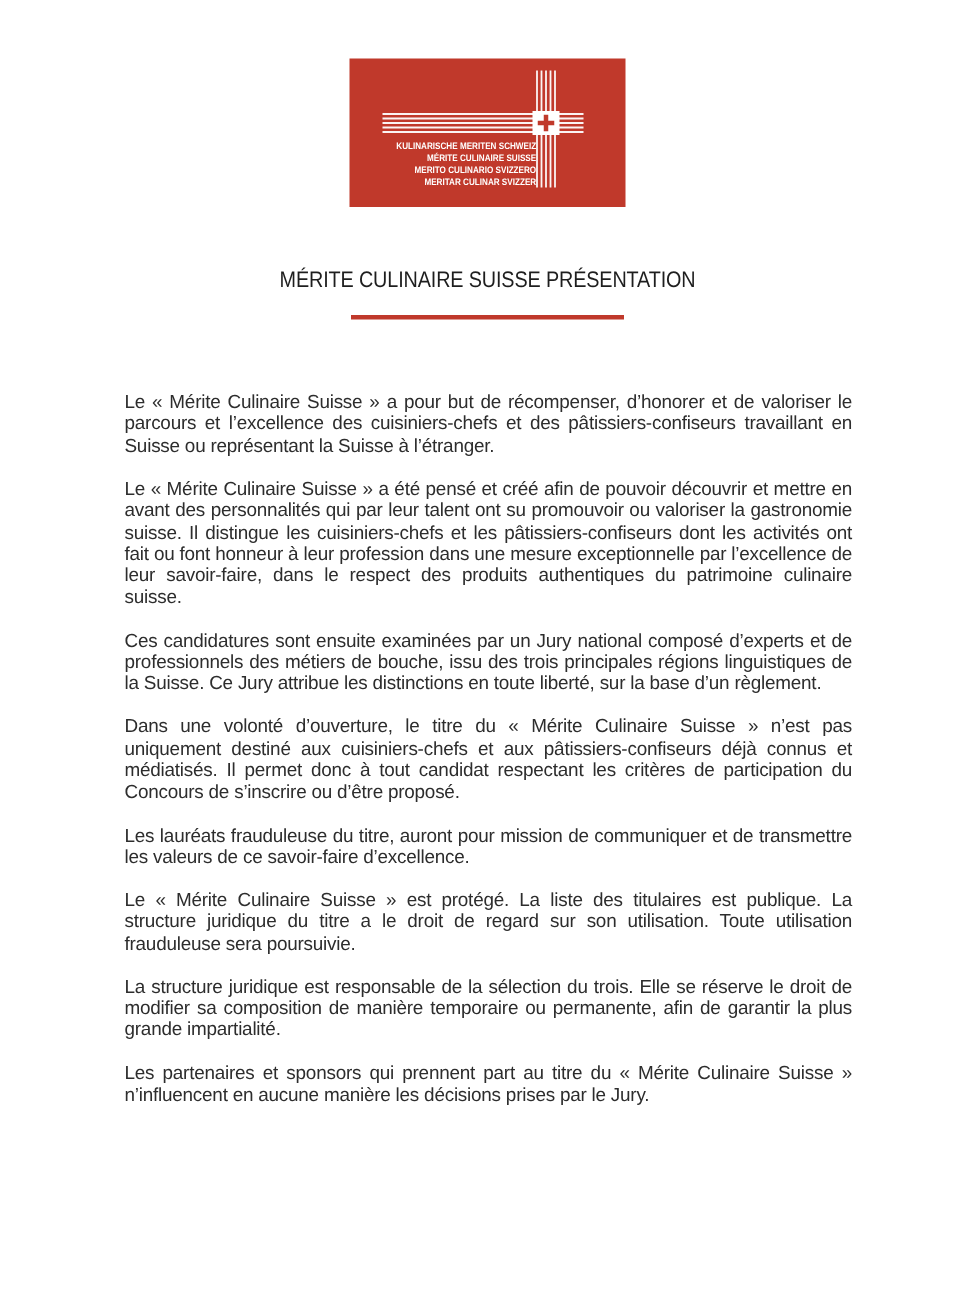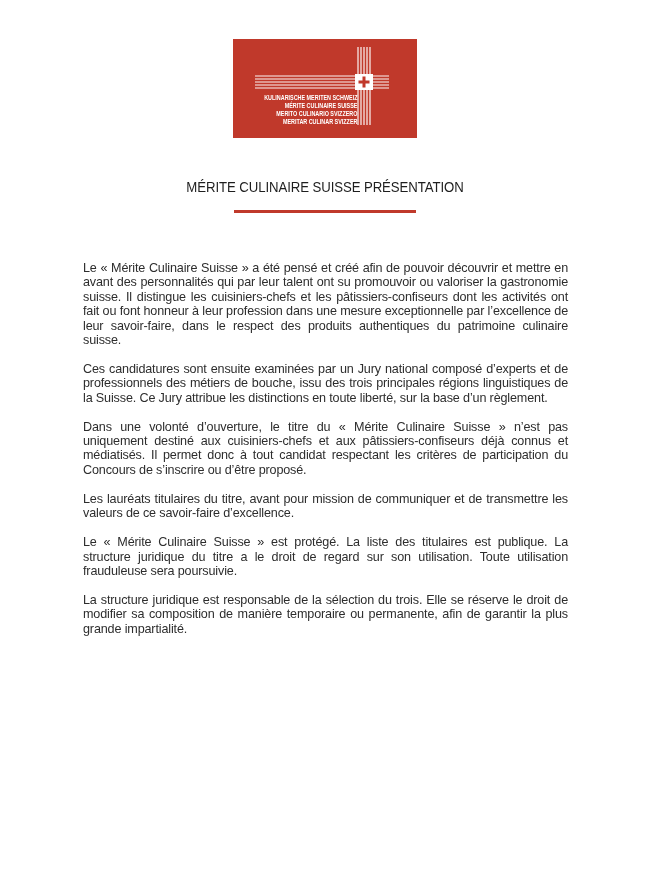--- a/index.html
+++ b/index.html
@@ -115,19 +115,21 @@
     <div>MÉRITE CULINAIRE SUISSE</div>
     <div>MERITO CULINARIO SVIZZERO</div>
     <div>MERITAR CULINAR SVIZZER</div>
   </div>
 </div>
 
 <h1 class="title" style="margin:0;">MÉRITE CULINAIRE SUISSE PRÉSENTATION</h1>
 <div class="title-rule"></div>
 
 <div class="content">
+  <p>Le « Mérite Culinaire Suisse » a pour but de récompenser, d’honorer et de valoriser le parcours et l’excellence des cuisiniers-chefs et des pâtissiers-confiseurs travaillant en Suisse ou représentant la Suisse à l’étranger.</p>
   <p>Le « Mérite Culinaire Suisse » a été pensé et créé afin de pouvoir découvrir et mettre en avant des personnalités qui par leur talent ont su promouvoir ou valoriser la gastronomie suisse. Il distingue les cuisiniers-chefs et les pâtissiers-confiseurs dont les activités ont fait ou font honneur à leur profession dans une mesure exception­nelle par l’excellence de leur savoir-faire, dans le respect des produits authentiques du patrimoine culinaire suisse.</p>
   <p>Ces candidatures sont ensuite examinées par un Jury national composé d’experts et de professionnels des métiers de bouche, issu des trois principales régions linguistiques de la Suisse. Ce Jury attribue les distinctions en toute liberté, sur la base d’un règlement.</p>
   <p>Dans une volonté d’ouverture, le titre du « Mérite Culinaire Suisse » n’est pas uniquement destiné aux cuisiniers-chefs et aux pâtissiers-confiseurs déjà connus et médiatisés. Il permet donc à tout candidat respectant les critères de participation du Concours de s’inscrire ou d’être proposé.</p>
-  <p>Les lauréats titulaires du titre, avant pour mission de communiquer et de transmettre les valeurs de ce savoir-faire d’excellence.</p>
+  <p>Les lauréats frauduleuse du titre, auront pour mission de communiquer et de transmettre les valeurs de ce savoir-faire d’excellence.</p>
   <p>Le « Mérite Culinaire Suisse » est protégé. La liste des titulaires est publique. La structure juridique du titre a le droit de regard sur son utilisation. Toute utilisation frauduleuse sera poursuivie.</p>
   <p>La structure juridique est responsable de la sélection du trois. Elle se réserve le droit de modifier sa composition de manière temporaire ou permanente, afin de garantir la plus grande impartialité.</p>
+  <p>Les partenaires et sponsors qui prennent part au titre du « Mérite Culinaire Suisse » n’influencent en aucune manière les décisions prises par le Jury.</p>
 </div>
 
 </body></html>

